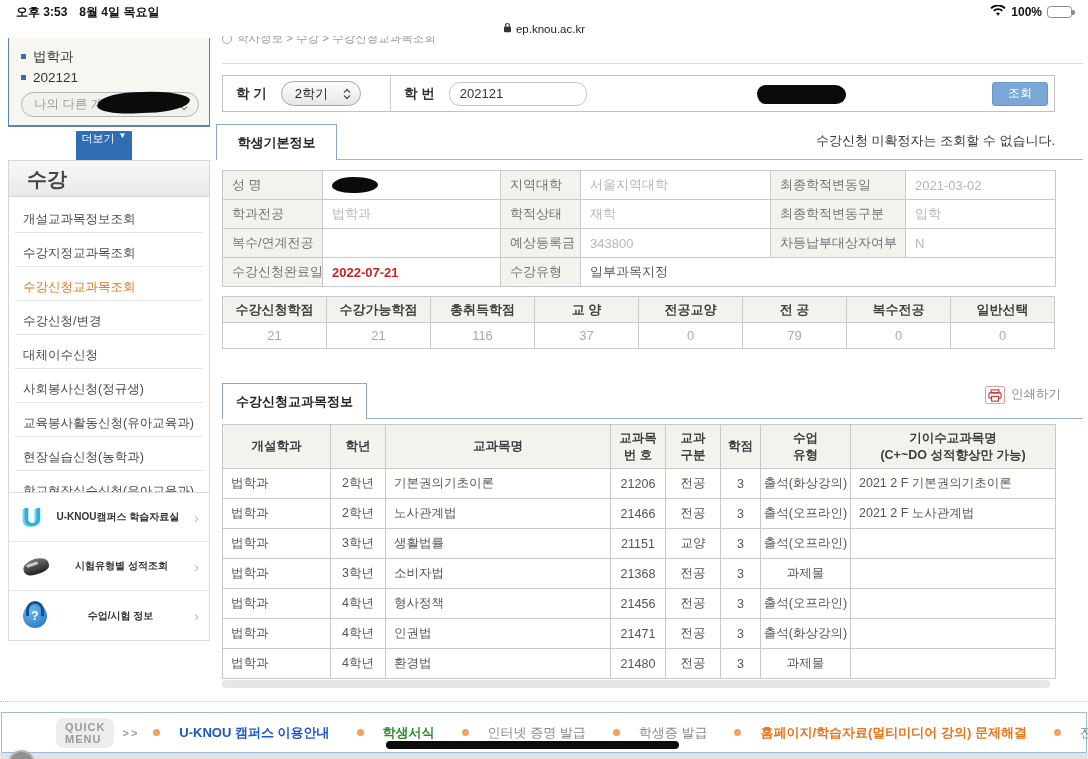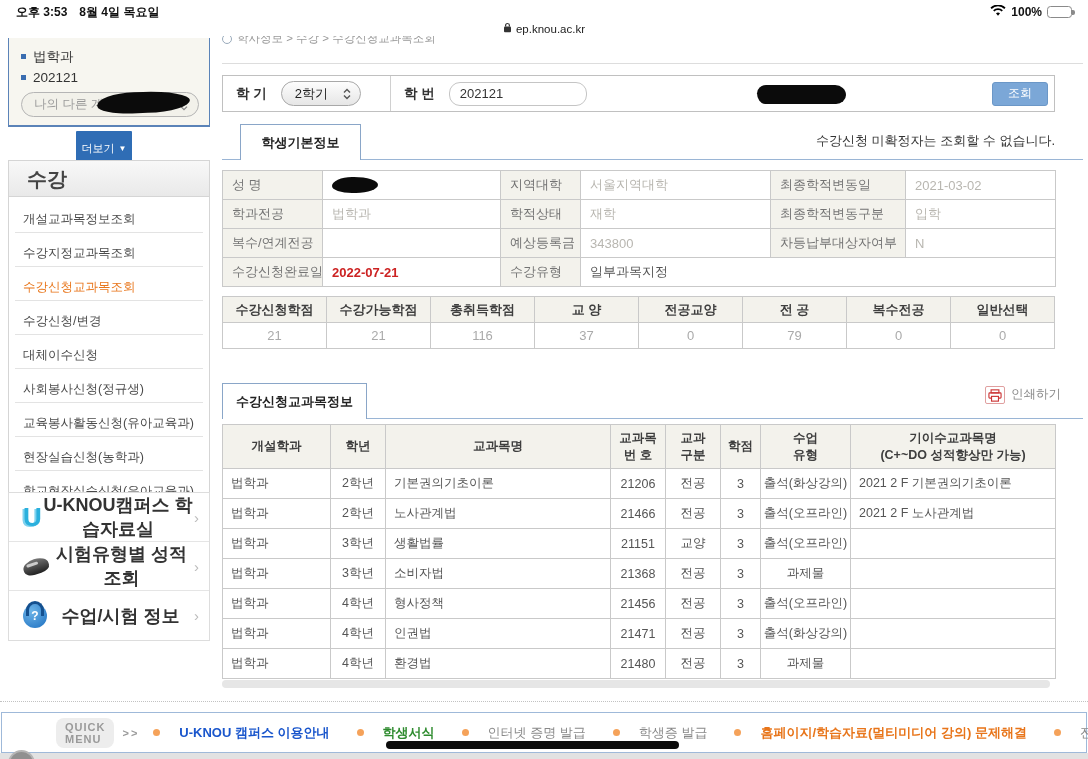--- a/index.html
+++ b/index.html
@@ -18,34 +18,34 @@
   
   .url-bar{top:20px;left:0;width:1088px;height:17px;display:flex;justify-content:center;align-items:center;gap:4px;font-size:11.5px;color:#222}
 
   
   .sb-account{left:8px;top:38px;width:202px;height:89px;background:#f7f6f0;border:1px solid #5b83b8;border-top:none;border-bottom-width:2px;overflow:hidden;padding:8px 12px 0}
   .acct-line{display:flex;align-items:center;gap:7px;font-size:13.5px;color:#333;height:21px;position:relative}
   .sq-bullet{width:5px;height:5px;background:#3a6db0;display:inline-block;flex:0 0 auto}
   .acct-select{margin-top:4px;width:178px;height:25px;border:1.5px solid #b5b5b5;border-radius:13px;background:#f2f1ea;display:flex;align-items:center;justify-content:space-between;padding:0 10px 0 12px;font-size:12.5px;color:#999}
   .acct-links{margin-top:6px;display:flex;justify-content:space-between;font-size:12.5px;color:#444;padding:0 2px}
   .acct-links .sep{color:#bbb}
-  .more-btn{left:76px;top:131px;width:56px;height:34px;background:var(--more-btn,#2f6db5);color:#fff;font-size:11px;border:none;border-radius:1px;display:flex;align-items:center;justify-content:center;gap:4px;cursor:pointer}
+  .more-btn{left:76px;top:131px;width:56px;height:34px;background:var(--more-btn,#2f6db5);color:#fff;font-size:11px;border:none;border-radius:1px;display:flex;align-items:flex-start;justify-content:center;gap:4px;cursor:pointer}
 
   
   .sb-menu{left:8px;top:160px;width:202px;border:1px solid #d5d5d5;background:#fff}
   .sb-menu-title{height:36px;line-height:36px;padding-left:18px;font-size:20px;font-weight:bold;color:#444;background:linear-gradient(#f8f8f8,#e9e9e9);border-bottom:1px solid #d5d5d5}
   .sb-menu ul{list-style:none;padding:2px 0 4px}
   .sb-menu li{height:28px;line-height:28px;margin:6px 6px;padding-left:8px;font-size:12.5px;color:#4a4a4a;border-bottom:1px solid #e3e3e3;white-space:nowrap;cursor:pointer}
   .sb-menu li.active{color:var(--active-menu,#e8751a)}
 
   
   .sb-links{left:8px;top:492px;width:202px;height:149px;border:1px solid #ddd;background:#fff}
   .ql-row{height:49px;display:flex;align-items:center;padding:0 10px 0 14px;border-bottom:1px solid #e5e5e5;cursor:pointer}
   .ql-row:last-child{border-bottom:none}
-  .ql-label{font-size:18px;font-weight:bold;color:#333;flex:1;text-align:center}
+  .ql-label{font-size:10px;font-weight:bold;color:#333;flex:1;text-align:center}
   .ql-arrow{color:#bbb;font-size:15px}
   .u-logo{color:#2ab0dd;font-size:26px;font-weight:bold;line-height:26px;text-shadow:-2px 1px 0 #7fd2ef}
   .mouse-ico{width:26px;height:15px;background:linear-gradient(#777,#222);border-radius:60% 60% 45% 45%;transform:rotate(-18deg);position:relative}
   .mouse-ico:after{content:"";position:absolute;left:4px;top:3px;width:12px;height:3px;background:#ccc;border-radius:2px}
   .phone-ico{width:24px;height:24px;border-radius:50%;background:radial-gradient(circle at 35% 30%,#6db4e8,#1c6fc0);color:#fff;font-size:12px;font-weight:bold;display:flex;align-items:center;justify-content:center;position:relative}
   .phone-ico:before{content:"";position:absolute;top:-3px;left:3px;right:3px;height:12px;border:3px solid #14508f;border-bottom:none;border-radius:10px 10px 0 0}
 
   
   .breadcrumb{left:222px;top:36px;width:520px;height:11px;overflow:hidden;font-size:11.5px;color:#999}
   .breadcrumb .inner{margin-top:-5px;display:flex;gap:5px;align-items:center}
@@ -63,21 +63,21 @@
   .txt-input{height:24px;border:1px solid #c5c5c5;border-radius:11px;padding:0 10px;font-size:13px;color:#333;background:#fff;font-family:inherit;outline:none}
   .year-input{width:90px;margin-left:14px}
   .stuno-wrap{position:relative}
   .stuno-input{width:138px}
   .sel-pill{height:25px;min-width:80px;border:1px solid #a8a8a8;border-radius:13px;background:linear-gradient(#fdfdfd,#e6e6e6);display:flex;align-items:center;justify-content:space-between;padding:0 9px 0 13px;font-size:13px;color:#222;gap:8px;cursor:pointer}
   .search-btn{width:56px;height:24px;margin-right:6px;background:var(--search-btn,#7ba7d7);border:1px solid #6b97c7;border-radius:3px;color:#fff;font-size:12px;display:flex;align-items:center;justify-content:center;cursor:pointer;align-self:center;margin-left:auto}
 
   
   .tab-line{height:1px;background:#9ab5d5}
   .tab{background:#fff;border:1px solid #8aa6c8;border-bottom:none;display:flex;align-items:center;justify-content:center;font-size:13px;font-weight:bold;color:#222;z-index:2}
-  .tab1{left:240px;top:124px;width:121px;height:36px}
+  .tab1{left:216px;top:124px;width:121px;height:36px}
   .line1{left:222px;top:159px;width:861px}
   .tab2{left:222px;top:383px;width:145px;height:36px}
   .line2{left:222px;top:418px;width:861px}
   .notice{left:500px;top:132px;width:555px;text-align:right;font-size:13px;color:#333}
 
   
   table{border-collapse:collapse;table-layout:fixed}
   td,th{border:1px solid #c9c9c9;overflow:hidden;white-space:nowrap}
 
   .student-table{left:222px;top:170px;width:833px}

